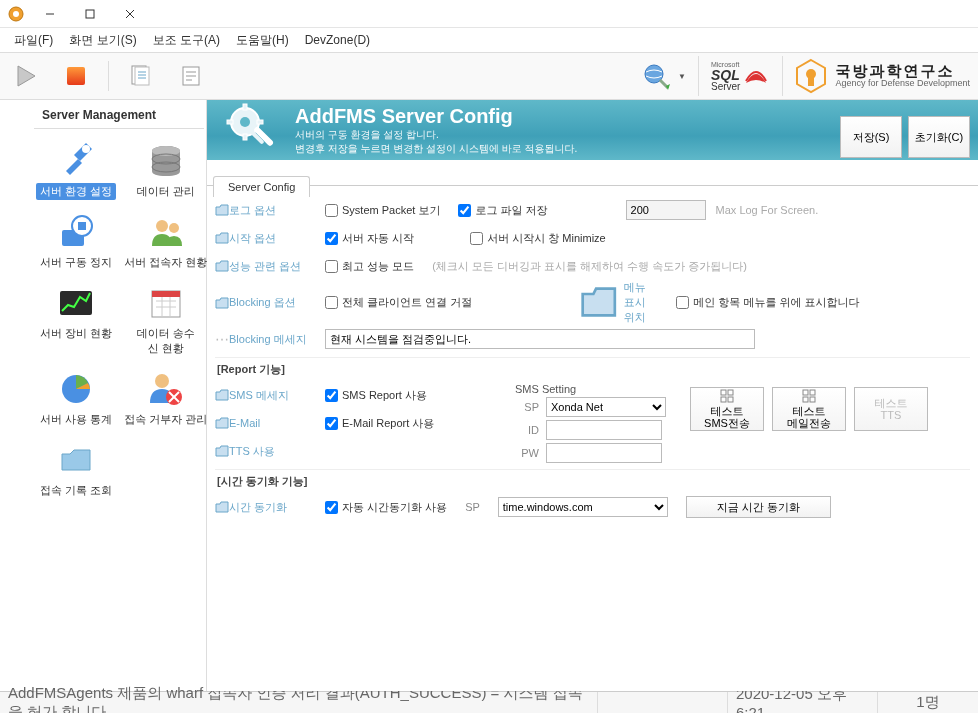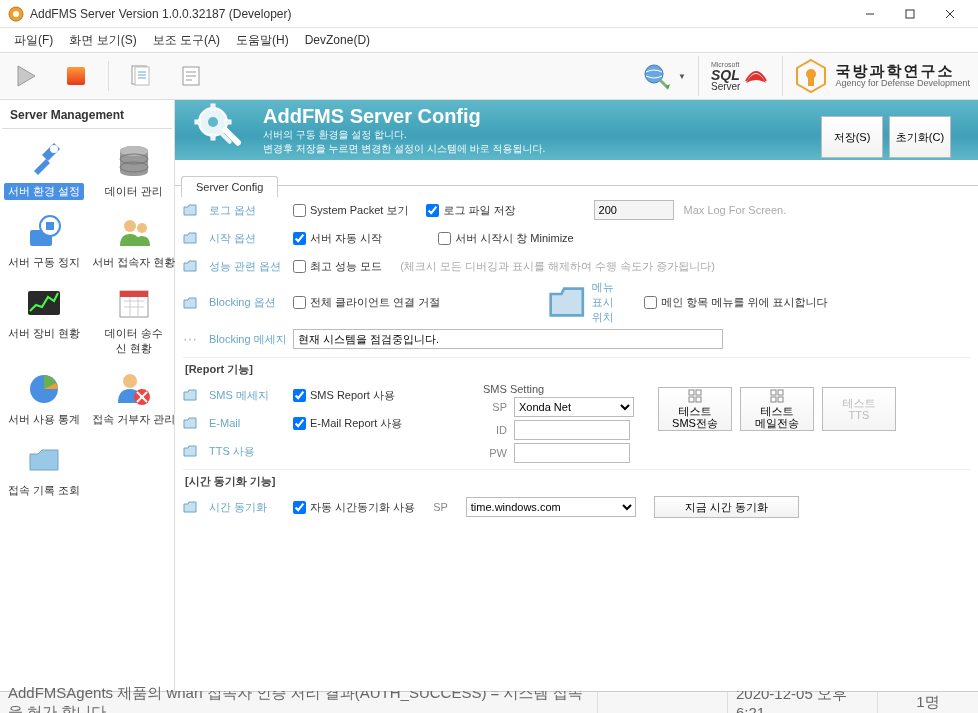--- a/index.html
+++ b/index.html
@@ -16,43 +16,43 @@
 .toolbar { height: 48px; display: flex; align-items: center; padding: 4px 8px; border-top: 1px solid #ddd; border-bottom: 1px solid #ddd; background: #f9f9f9; gap: 14px; }
 .tb-btn { width: 36px; height: 36px; display: flex; align-items: center; justify-content: center; cursor: pointer; border: 1px solid transparent; }
 .tb-sep { width: 1px; height: 30px; background: #ddd; }
 .toolbar .spacer { flex: 1; }
 .brand-group { display: flex; align-items: center; gap: 8px; }
 .brand-sep { width: 1px; height: 40px; background: #ddd; margin: 0 4px; }
 .agency-text { line-height: 1.1; }
 .agency-text .ko { font-weight: bold; font-size: 15px; letter-spacing: 2px; color: #222; }
 .agency-text .en { font-size: 9px; color: #666; }
 
-.content { display: flex; height: calc(713px - 28px - 24px - 48px - 22px); }
+.content { display: flex; height: calc(713px - 28px - 24px - 48px - 22px); margin-left: 32px; }
 .sidebar { width: 175px; border-right: 1px solid #ddd; background: #fff; padding: 2px; }
 .sb-header { font-size: 12px; font-weight: bold; padding: 6px 8px; border-bottom: 1px solid #ddd; }
 .sb-grid { display: grid; grid-template-columns: 1fr 1fr; gap: 4px 0; padding: 8px 0; }
 .sb-item { display: flex; flex-direction: column; align-items: center; padding: 4px 2px; cursor: pointer; }
 .sb-item.selected .sb-label { background: #4a90e2; color: #fff; border-radius: 2px; }
 .sb-icon { width: 40px; height: 40px; margin-bottom: 2px; display: flex; align-items: center; justify-content: center; }
 .sb-label { font-size: 11px; text-align: center; padding: 1px 4px; white-space: nowrap; }
 
 .main { flex: 1; background: #fff; overflow: auto; position: relative; }
 .banner { height: 60px; background: linear-gradient(180deg, #5fb8c9 0%, #3fa0b8 60%, #5fb8c9 100%); position: relative; display: flex; align-items: center; padding-left: 16px; color: #fff; }
 .banner .gear-wrap { width: 60px; height: 60px; margin-right: 12px; display: flex; align-items: center; justify-content: center; }
 .banner .btext .btitle { font-size: 20px; font-weight: bold; color: #fff; }
 .banner .btext .bsub { font-size: 10px; opacity: 0.95; line-height: 1.4; }
-.banner-btns { position: absolute; right: 27px; top: 16px; display: flex; gap: 6px; }
+.banner-btns { position: absolute; right: 8px; top: 16px; display: flex; gap: 6px; }
 .bbtn { width: 62px; height: 42px; background: linear-gradient(#fff,#f2f2f2); border: 1px solid #bbb; font-size: 11px; cursor: pointer; }
 
 .tabstrip { height: 26px; display: flex; align-items: flex-end; padding-left: 6px; border-bottom: 1px solid #ccc; background: #fff; }
 .tab { padding: 4px 14px; border: 1px solid #ccc; border-bottom: none; background: #fff; font-size: 11px; border-radius: 3px 3px 0 0; cursor: pointer; position: relative; top: 12px; }
 
 .form-area { padding: 10px 8px; font-size: 11px; }
 .row { display: flex; align-items: center; min-height: 28px; }
-.lbl-col { width: 110px; display: flex; align-items: center; gap: 12px; color: #6aa6c9; font-size: 11px; }
+.lbl-col { width: 110px; display: flex; align-items: center; gap: 0; color: #6aa6c9; font-size: 11px; }
 .lbl-col .folder { width: 14px; height: 12px; display: inline-block; }
 .ctrl-col { flex: 1; display: flex; align-items: center; gap: 18px; flex-wrap: wrap; }
 .chk { display: flex; align-items: center; gap: 4px; cursor: pointer; }
 .chk input { width: 13px; height: 13px; }
 .hint { color: #aaa; font-size: 11px; }
 .txt { height: 20px; border: 1px solid #bbb; padding: 0 4px; font-size: 11px; }
 .section-head { font-weight: bold; color: #444; padding: 4px 2px; border-top: 1px solid #eee; margin-top: 4px; }
 .sms-grid { display: grid; grid-template-columns: 28px 130px; gap: 3px; align-items: center; font-size: 11px; }
 .sms-grid .glabel { color: #888; text-align: right; padding-right: 4px; }
 .test-btn { width: 74px; height: 44px; border: 1px solid #bbb; background: linear-gradient(#fff,#f4f4f4); font-size: 11px; display: flex; flex-direction: column; align-items: center; justify-content: center; gap: 2px; cursor: pointer; line-height: 1.1; }
@@ -67,21 +67,20 @@
 </head>
 <body>
 
 <div class="titlebar">
   <span class="icon">
     <svg width="16" height="16" viewBox="0 0 16 16">
         <circle cx="8" cy="8" r="7" fill="#f0a030" stroke="#c07810"></circle>
         <circle cx="8" cy="8" r="3" fill="#fff"></circle>
       </svg>
   </span>
-  <span class="title">AddFMS Server Version 1.0.0.32187 (Developer)</span>
   <div class="winbtn">
       <svg width="10" height="10">
         <line x1="1" y1="5" x2="9" y2="5" stroke="#333" stroke-width="1"></line>
       </svg>
     </div>
   <div class="winbtn">
       <svg width="10" height="10">
         <rect x="1" y="1" width="8" height="8" fill="none" stroke="#333" stroke-width="1"></rect>
       </svg>
     </div>

